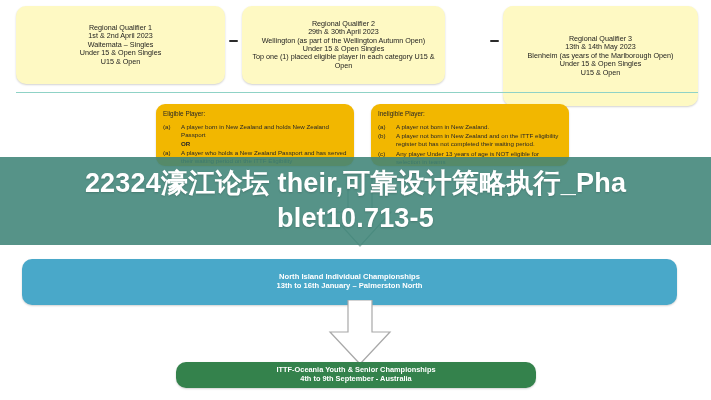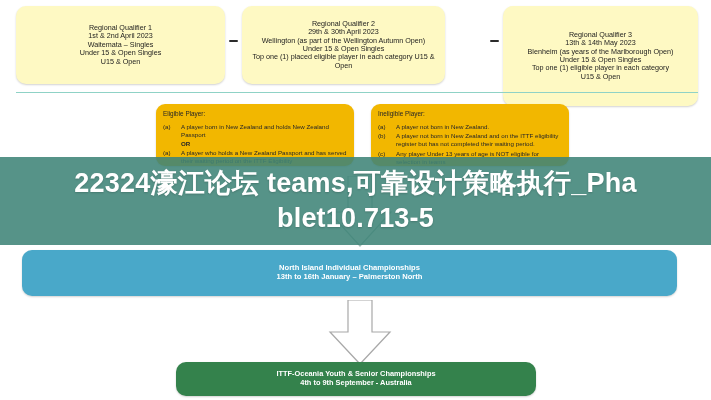--- a/index.html
+++ b/index.html
@@ -129,21 +129,20 @@
     <span class="ln">Open</span>
   </div>
 
   <div class="dash" style="left:490px;top:40px;width:9px;"></div>
 
   <div class="box qual" style="left:503px;top:6px;width:195px;height:100px;">
     <span class="ln">Regional Qualifier 3</span>
     <span class="ln">13th &amp; 14th May 2023</span>
     <span class="ln">Blenheim (as years of the Marlborough Open)</span>
     <span class="ln">Under 15 &amp; Open Singles</span>
-    <span class="ln">Top one (1) eligible player in each category</span>
     <span class="ln">U15 &amp; Open</span>
   </div>
 
   <div class="hline" style="left:16px;top:92px;width:682px;"></div>
 
   <div class="elig" style="left:156px;top:104px;width:198px;height:62px;">
     <span class="hd">Eligible Player:</span>
     <div class="row">
       <span class="mk">(a)</span>
       <span class="tx">A player born in New Zealand and holds New Zealand Passport</span>
@@ -170,35 +169,35 @@
       <span class="tx">Any player Under 13 years of age is NOT  eligible for selection in teams</span>
     </div>
   </div>
 
   <div class="arrow" style="left:321px;top:176px;width:78px;height:72px;">
     <svg width="78" height="72" viewBox="0 0 78 72">
       <polygon points="27,0 51,0 51,36 70,36 39,70 8,36 27,36" fill="none" stroke="#9fb9b4" stroke-width="1.2"></polygon>
     </svg>
   </div>
 
-  <div class="box blue" style="left:22px;top:250px;width:655px;height:46px;">
+  <div class="box blue" style="left:22px;top:259px;width:655px;height:46px;">
     <span class="ln">North Island Individual Championships</span>
     <span class="ln">13th to 16th January – Palmerston North</span>
   </div>
 
   <div class="arrow" style="left:322px;top:300px;width:76px;height:66px;">
     <svg width="76" height="66" viewBox="0 0 76 66">
       <polygon points="26,0 50,0 50,32 68,32 38,64 8,32 26,32" fill="#ffffff" stroke="#a8a8a8" stroke-width="1.2"></polygon>
     </svg>
   </div>
 
-  <div class="box green" style="left:176px;top:362px;width:360px;height:34px;">
+  <div class="box green" style="left:176px;top:362px;width:360px;height:26px;">
     <span class="ln">ITTF-Oceania  Youth  &amp; Senior Championships</span>
     <span class="ln">4th to 9th September - Australia</span>
   </div>
 
   <div id="overlay-band" style="top:157px;height:88px;"></div>
   <div id="overlay-text" style="top:166px;">
-    <div>22324濠江论坛 teams,可靠设计策略执行_Pha</div>
+    <div>22324濠江论坛 their,可靠设计策略执行_Pha</div>
     <div>blet10.713-5</div>
   </div>
 
 </div>
 
 </body></html>

